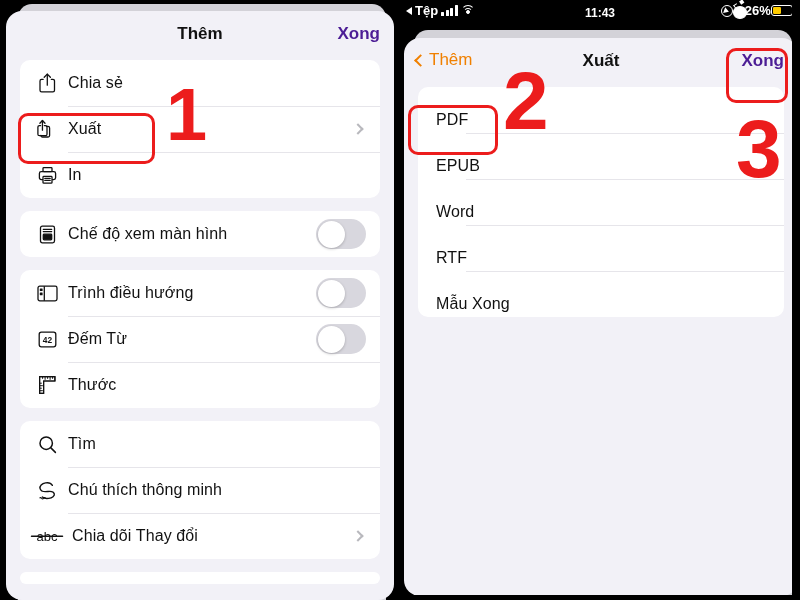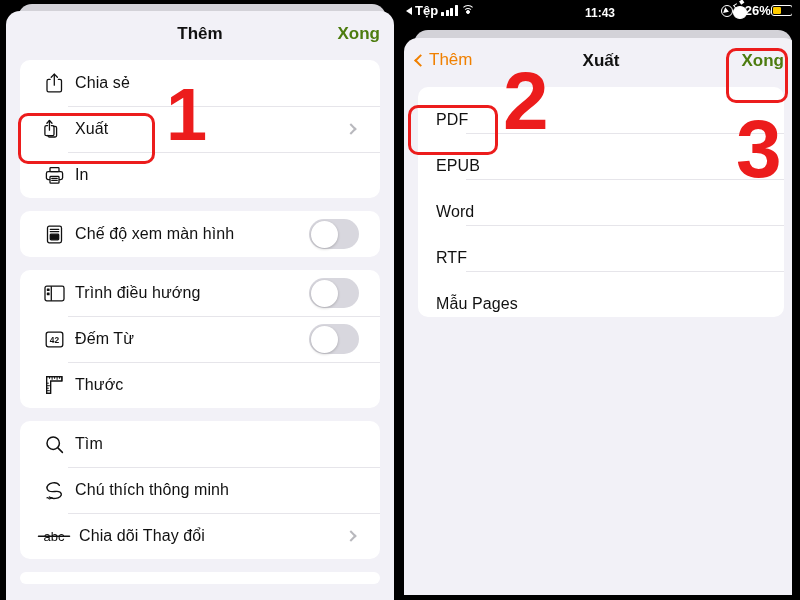--- a/index.html
+++ b/index.html
@@ -16,21 +16,21 @@
   .panel-left  { left: 0;   width: 396px; background: #000; }
   .panel-right { left: 400px; width: 400px; background: #000; }
 
   
   .sheet-behind {
     position: absolute; background: #d3d2d8;
     border-top-left-radius: 14px; border-top-right-radius: 14px;
   }
   .sheet {
     position: absolute; background: #f2f1f7;
-    border-top-left-radius: 14px; border-top-right-radius: 14px;
+    border-top-left-radius: 14px; border-top-right-radius: 14px; border-radius: 16px;
   }
 
   
   .panel-left .sheet-behind { left: 18px; right: 10px; top: 4px; bottom: 0; }
   .panel-left .sheet        { left: 6px;  right: 2px;  top: 11px; bottom: 0; }
 
   
   .panel-right .statusbar {
     position: absolute; left: 0; top: 0; width: 400px; height: 28px;
     background: #000; color: #fff;
@@ -75,30 +75,30 @@
           border-radius:3px; padding:1.2px; }
   .batt::after { content:""; position:absolute; right:-3.2px; top:3px; width:2px; height:4.5px;
           background:#fff; border-radius:0 1px 1px 0; }
   .batt i { display:block; height:100%; background:#ffcc00; border-radius:1.2px; }
 
   
   .navbar { position:absolute; left:0; right:0; top:0; height:49px; }
   .nav-title { position:absolute; left:0; right:0; top:13px; text-align:center;
                font-size:17px; font-weight:700; color:#111; }
   .nav-done { position:absolute; right:14px; top:13px; font-size:17px; font-weight:600;
-              color:#4d7c0f; }
+              color:#4c1d95; }
   .nav-back { position:absolute; left:12px; top:12px; display:flex; align-items:center; gap:4px;
               color:#f08000; font-size:17px; font-weight:400; }
   .chev-left { width:9px; height:9px; border-left:2.4px solid #f08000; border-top:2.4px solid #f08000;
                transform:rotate(-45deg); }
 
   
   .groups { position:absolute; left:0; right:0; top:49px; bottom:0; }
   .group { background:#fff; border-radius:10px; margin:0 14px 13px 14px; overflow:hidden; }
-  .row { position:relative; display:flex; align-items:center; height:46px; padding:0 21px; }
+  .row { position:relative; display:flex; align-items:center; height:46px; padding:0 14px; }
   .row + .row::before { content:""; position:absolute; left:48px; right:0; top:0;
                         height:1px; background:#e6e5ea; }
   .row .ic { width:26px; flex:0 0 26px; display:flex; align-items:center; justify-content:center;
              margin-right:8px; color:#111; }
   .row .lbl { font-size:16px; color:#111; flex:1; letter-spacing:.1px; }
   .chev-right { width:8px; height:8px; border-right:2px solid #b8b8bd; border-top:2px solid #b8b8bd;
                 transform:rotate(45deg); margin-right:4px; }
   .toggle { width:50px; height:30px; border-radius:15px; background:#d8d7de; position:relative;
             flex:0 0 50px; }
   .toggle::after { content:""; position:absolute; left:1.5px; top:1.5px; width:27px; height:27px;
@@ -312,21 +312,21 @@
           <div class="row row-plain">
             <span class="lbl">EPUB</span>
           </div>
           <div class="row row-plain">
             <span class="lbl">Word</span>
           </div>
           <div class="row row-plain">
             <span class="lbl">RTF</span>
           </div>
           <div class="row row-plain">
-            <span class="lbl">Mẫu Pages</span>
+            <span class="lbl">Mẫu Xong</span>
           </div>
         </div>
       </div>
     </div>
 
     <div class="edge" style="right:0;top:0;width:8px;height:600px;"></div>
     <div class="edge" style="left:0;bottom:0;width:400px;height:5px;"></div>
   </div>
 
   <div class="redbox" style="left:18px; top:113px; width:137px; height:51px;"></div>

